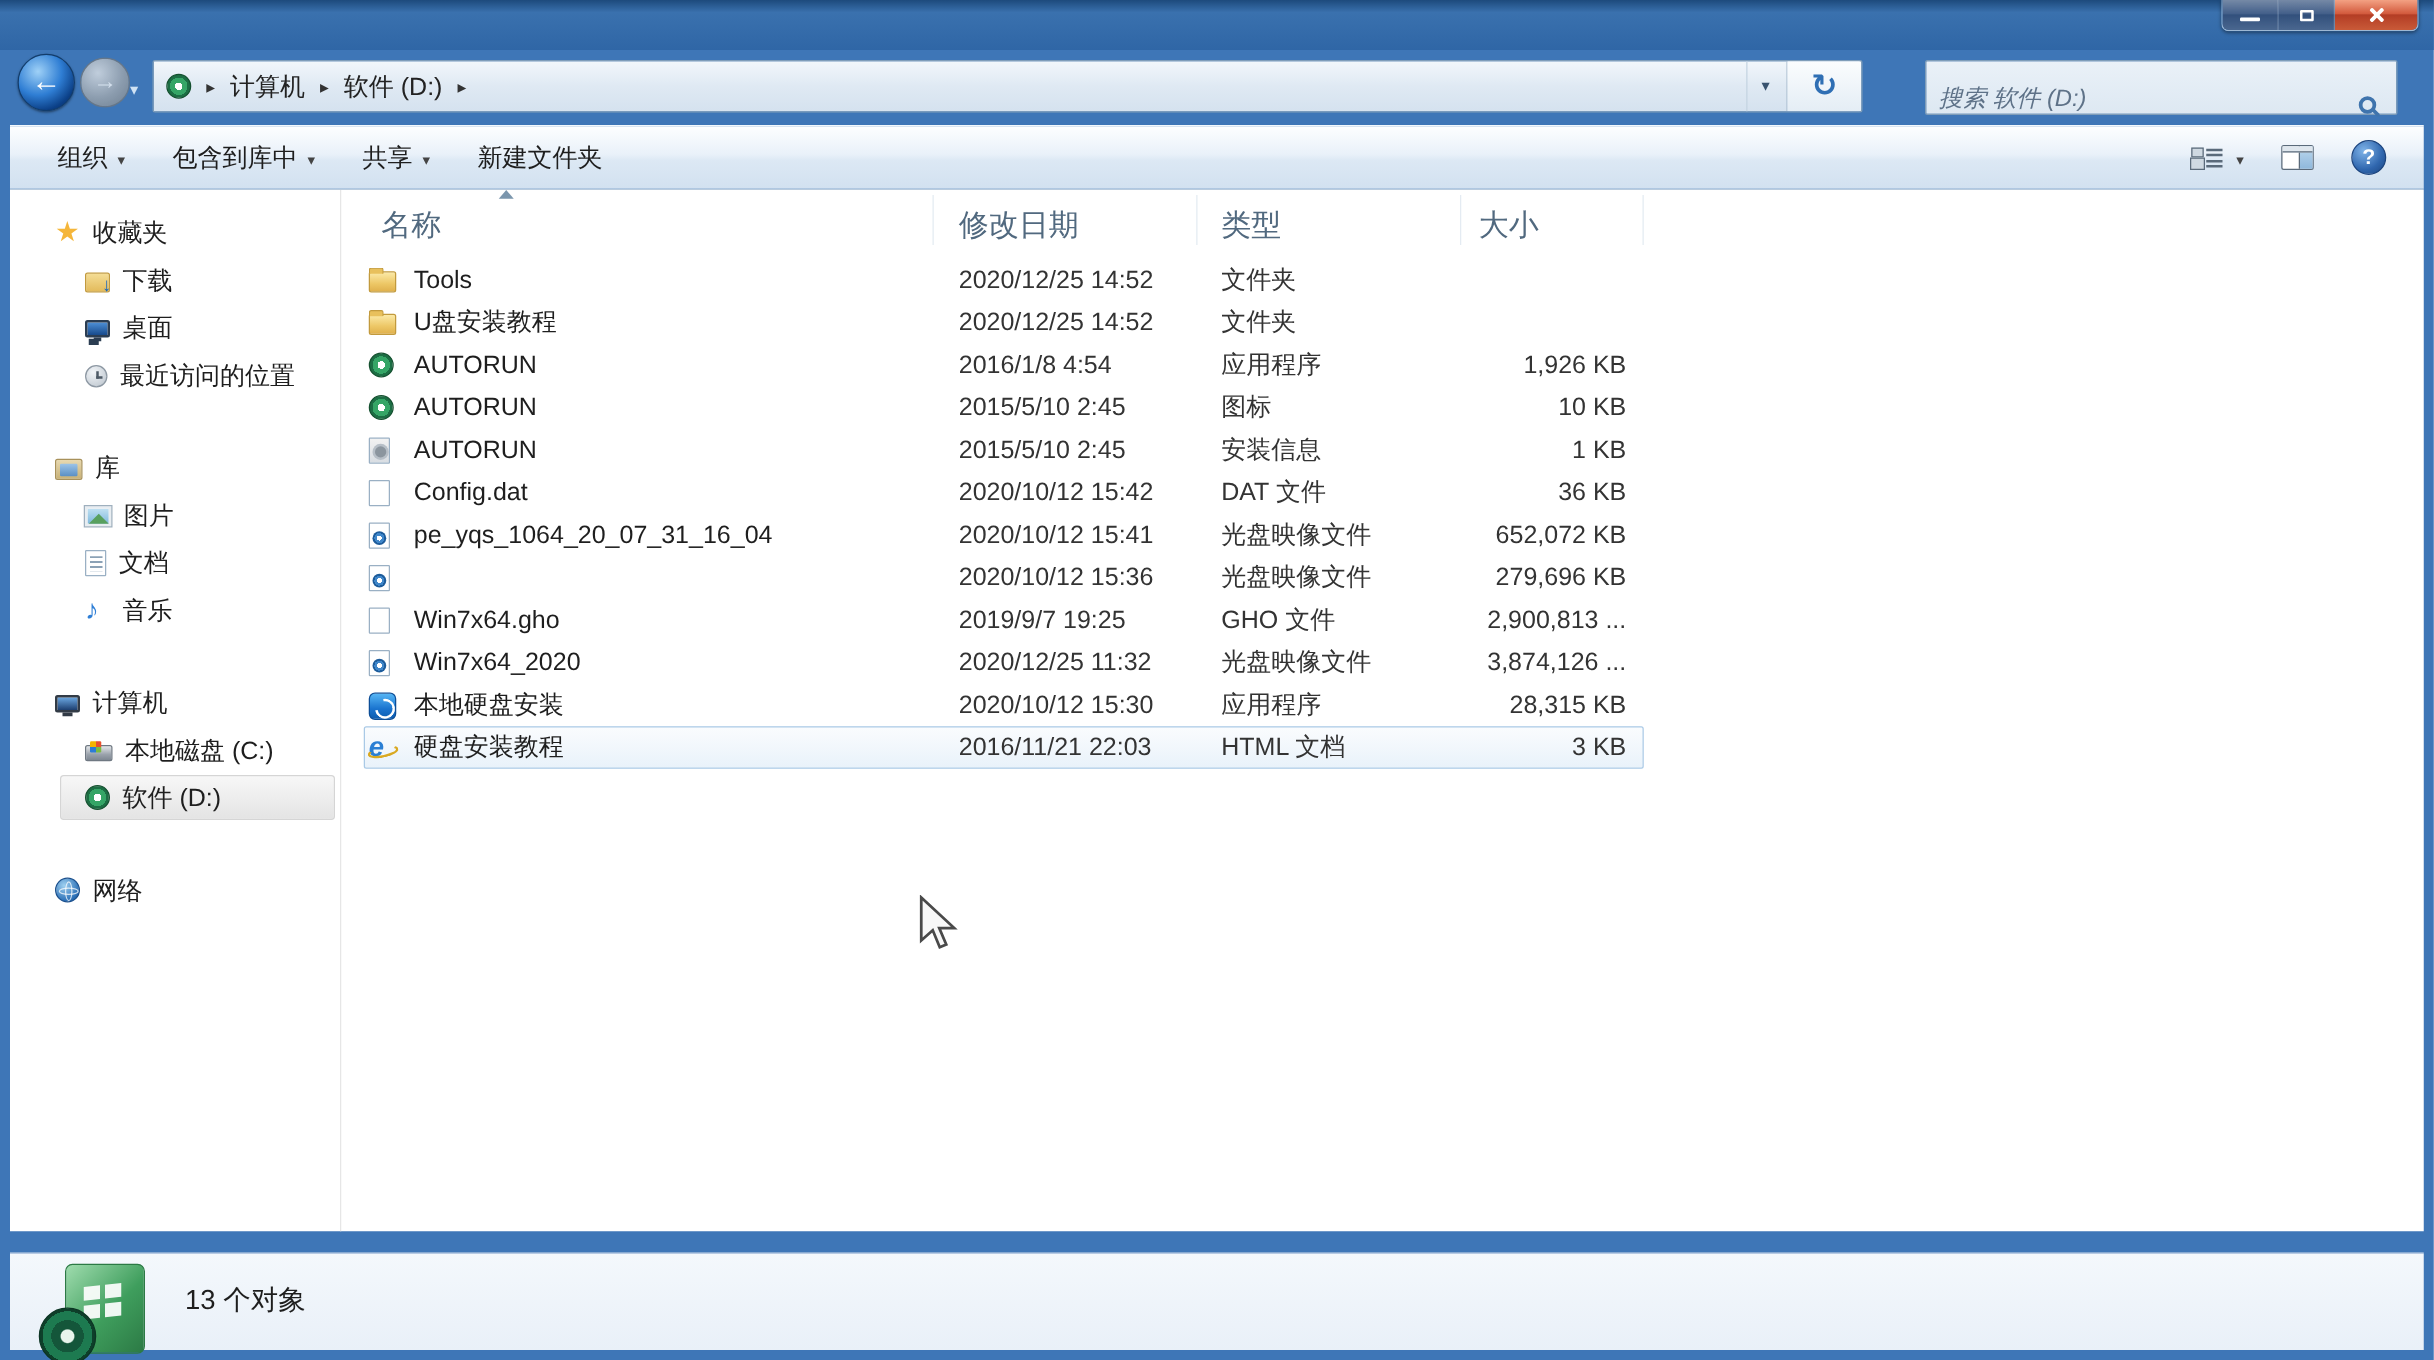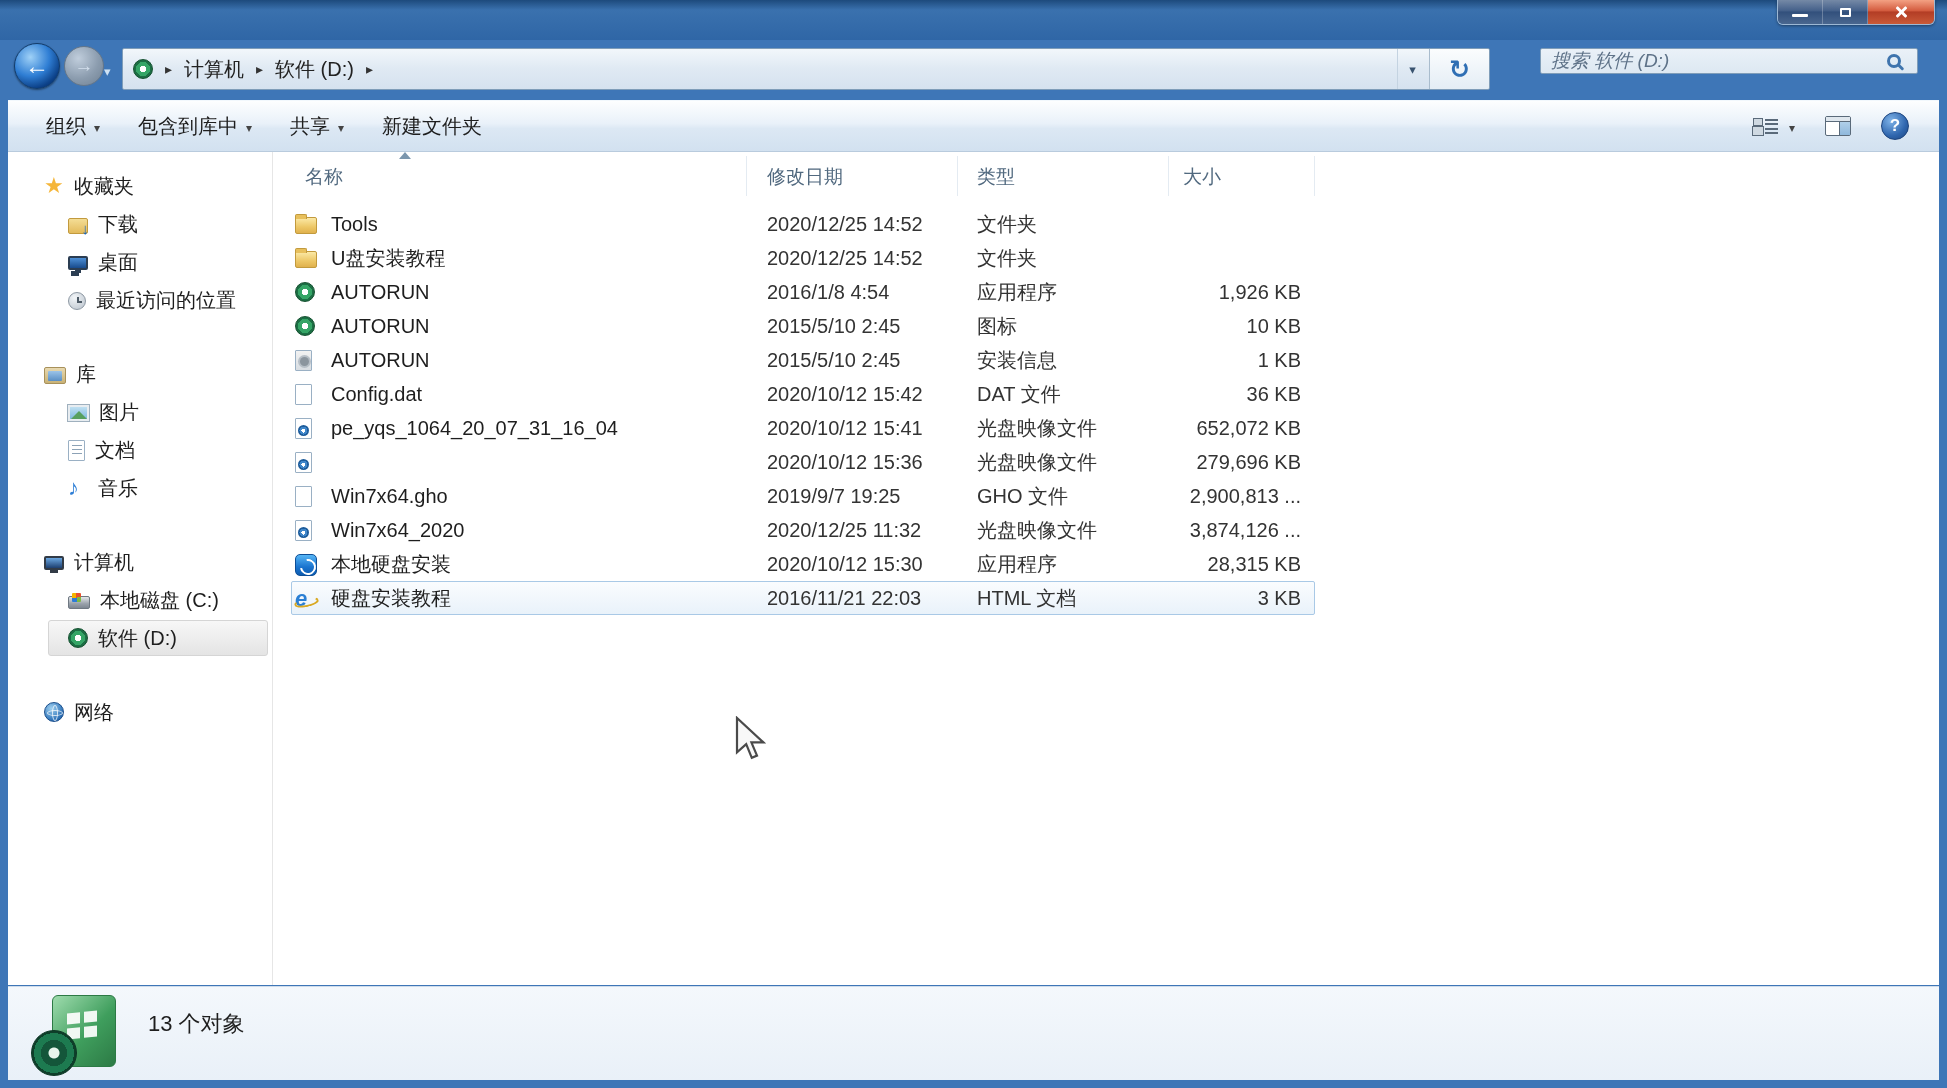--- a/index.html
+++ b/index.html
@@ -35,22 +35,22 @@
   .nav-chevron { position:absolute; left:104px; top:24px; font-size:13px; color:#cfe2f4; }
   .addressbar { position:absolute; left:122px; top:8px; width:1368px; height:42px;
     background:linear-gradient(#f2f7fb,#dfe9f3 50%,#d5e2ef); border:1px solid #7f9db9; border-radius:2px;
     display:flex; align-items:center; }
   .addr-dd { position:absolute; right:62px; top:0; bottom:0; width:30px; display:flex; align-items:center; justify-content:center; color:#39536f; font-size:13px; border-left:1px solid #c4d3e1; }
   .addr-refresh { position:absolute; right:0; top:0; bottom:0; width:60px; display:flex; align-items:center; justify-content:center;
     border-left:1px solid #a9bccd; color:#2f6fb4; font-size:25px; font-weight:bold; background:linear-gradient(#fbfdfe,#e4edf5); border-radius:0 2px 2px 0; }
   .crumbs { display:flex; align-items:center; padding-left:10px; font-size:20px; color:#222; }
   .crumb-sep { margin:0 12px; font-size:14px; color:#333; }
   .crumb { white-space:nowrap; }
-  .searchbox { position:absolute; left:1540px; top:8px; width:378px; height:26px;
-    background:linear-gradient(#eaf1f8,#dde8f2); border:1px solid #7f9db9; border-radius:2px; display:flex; align-items:center; }
+  .searchbox { position:absolute; left:1540px; top:8px; width:378px; height:44px;
+    background:linear-gradient(#eaf1f8,#dde8f2); border:1px solid #7f9db9; border-radius:2px; display:flex; align-items:flex-end; }
   .searchbox input { flex:1; border:none; background:transparent; outline:none; padding:0 10px;
     font-style:italic; font-size:19px; color:#5e7288; font-family:inherit; }
   .searchbox input::placeholder { color:#5e7288; opacity:1; }
   .mag { width:14px; height:14px; border:3px solid #3f74ad; border-radius:50%; position:relative; margin-right:16px; }
   .mag::after { content:""; position:absolute; width:3px; height:8px; background:#3f74ad; right:-4px; bottom:-6px; transform:rotate(-45deg); border-radius:2px; }
 
   
   .toolbar { position:absolute; left:8px; right:8px; top:100px; height:52px;
     background:linear-gradient(#fdfeff,#e9f1f9 45%,#dce8f4 55%,#d2e1f0);
     border-top:1px solid #f2f8fd; border-bottom:1px solid #b9cbdd; display:flex; align-items:center; }
@@ -67,38 +67,38 @@
   .main { position:absolute; left:8px; right:8px; top:152px; bottom:103px; background:#fff; display:flex; }
   .sidebar { width:264px; padding-top:15px; flex:none; }
   .sb-item { height:38px; display:flex; align-items:center; gap:10px; font-size:20px; color:#1e1e1e; padding-left:60px; position:relative; }
   .sb-item.top { padding-left:36px; }
   .sb-item.gap { margin-top:36px; }
   .sb-item.selected::before { content:""; position:absolute; left:40px; right:4px; top:1px; bottom:1px;
     background:linear-gradient(#f7f7f7,#e4e4e4); border:1px solid #d5d5d5; border-radius:3px; z-index:0; }
   .sb-item > * { position:relative; z-index:1; }
 
   .filearea { flex:1; border-left:1px solid #e6e6e6; position:relative; }
-  .colheader { position:relative; height:46px; font-size:19px; color:#51697f; }
+  .colheader { position:relative; height:46px; font-size:24px; color:#51697f; }
   .col-label { position:absolute; top:12px; }
   .col-label.c0 { left:32px; } .col-label.c1 { left:494px; } .col-label.c2 { left:704px; } .col-label.c3 { left:910px; }
   .col-sep { position:absolute; top:4px; height:40px; width:1px; background:#e4ebf2; }
   .sort-arrow { position:absolute; left:126px; top:0; width:0; height:0; border-left:6px solid transparent; border-right:6px solid transparent; border-bottom:7px solid #7b96ad; }
   .rows { padding-top:9px; }
   .row { position:relative; height:34px; }
   .row.selected::before { content:""; position:absolute; left:18px; width:1022px; top:0; bottom:0;
     border:1px solid #a9c9e6; background:linear-gradient(#fafcfe,#e9f2fa); border-radius:2px; }
   .cell { position:absolute; top:0; height:34px; line-height:34px; font-size:20px; color:#1e1e1e; white-space:nowrap; }
   .cell-ic { left:22px; top:7px; height:auto; line-height:normal; }
   .cell-name { left:58px; }
   .cell-date { left:494px; color:#333; }
   .cell-type { left:704px; color:#333; }
   .cell-size { left:870px; width:158px; text-align:right; color:#333; }
 
   
-  .statusbar { position:absolute; left:8px; right:8px; bottom:8px; height:94px;
+  .statusbar { position:absolute; left:8px; right:8px; bottom:8px; height:78px;
     background:linear-gradient(#f4f8fc,#e9f0f8); border-top:1px solid #cfdceb;padding-left:48px; }
   .status-icon { position:absolute; left:44px; top:8px; width:64px; height:72px;
     background:linear-gradient(135deg,#9fdcae,#3f9e5d 55%,#2c7a45); border-radius:6px; border:1px solid #2c7a45; }
   .status-icon::before { content:""; position:absolute; left:14px; top:16px; width:30px; height:26px;
     background:
       linear-gradient(#fff,#fff) 0 0/13px 11px no-repeat,
       linear-gradient(#fff,#fff) 17px 0/13px 11px no-repeat,
       linear-gradient(#fff,#fff) 0 15px/13px 11px no-repeat,
       linear-gradient(#fff,#fff) 17px 15px/13px 11px no-repeat;
     transform:skewY(-6deg); opacity:.92; }

